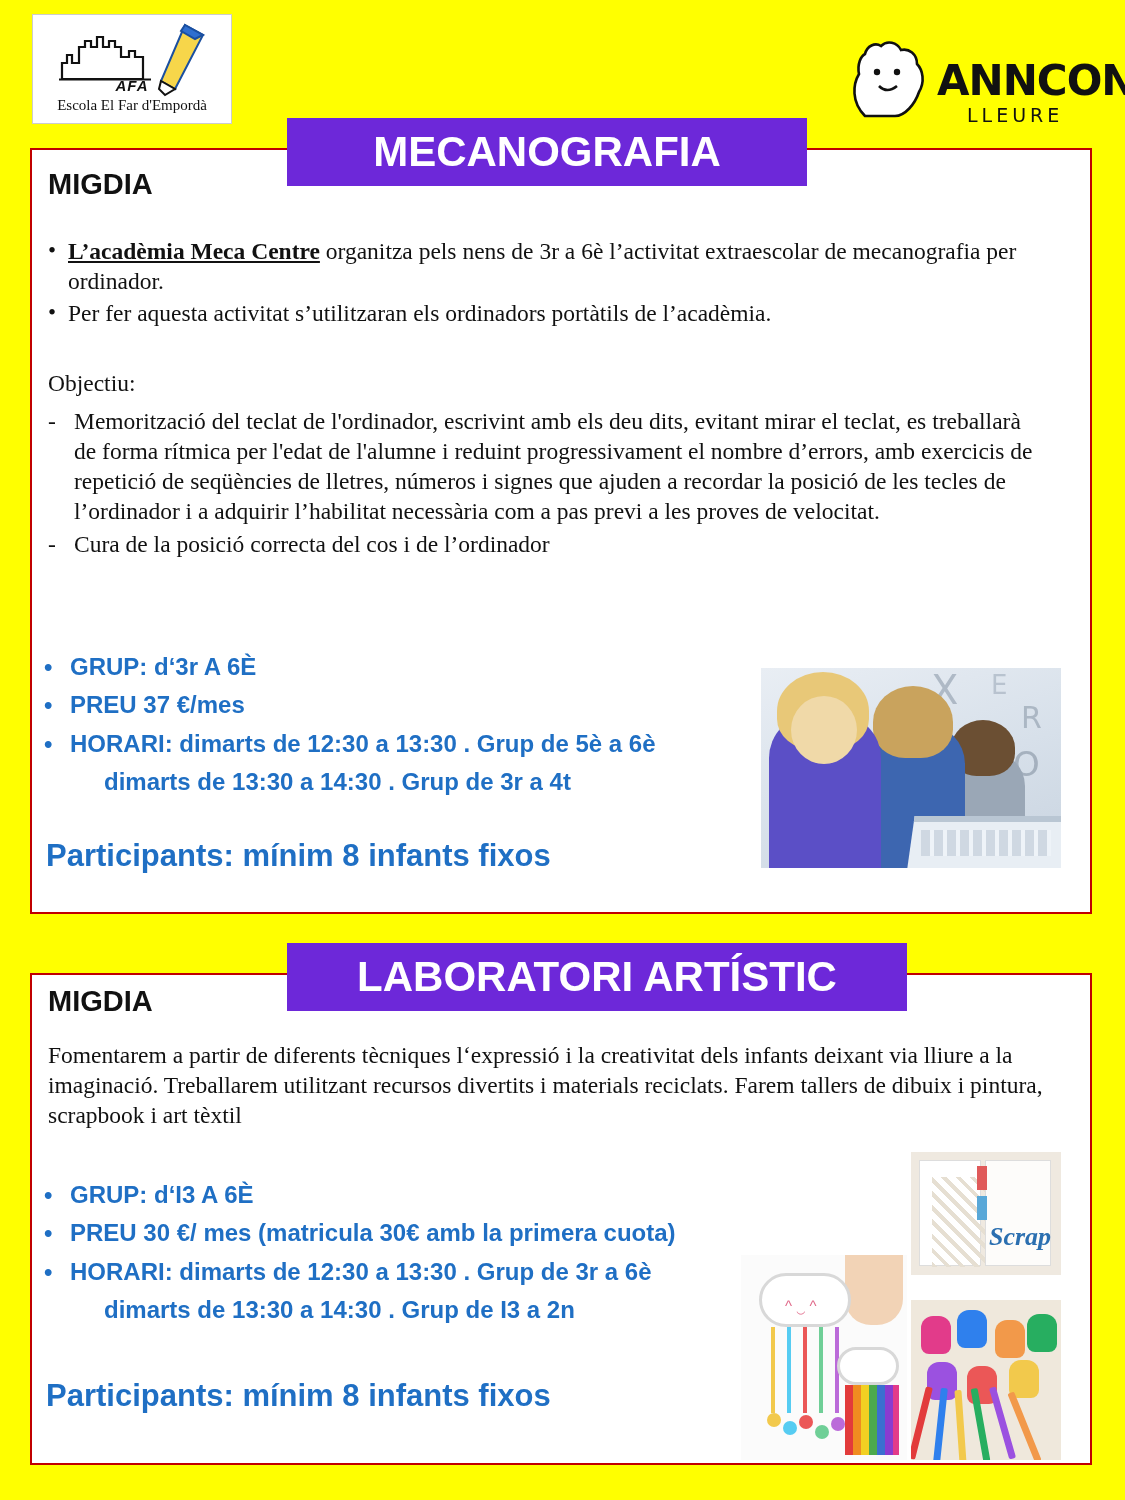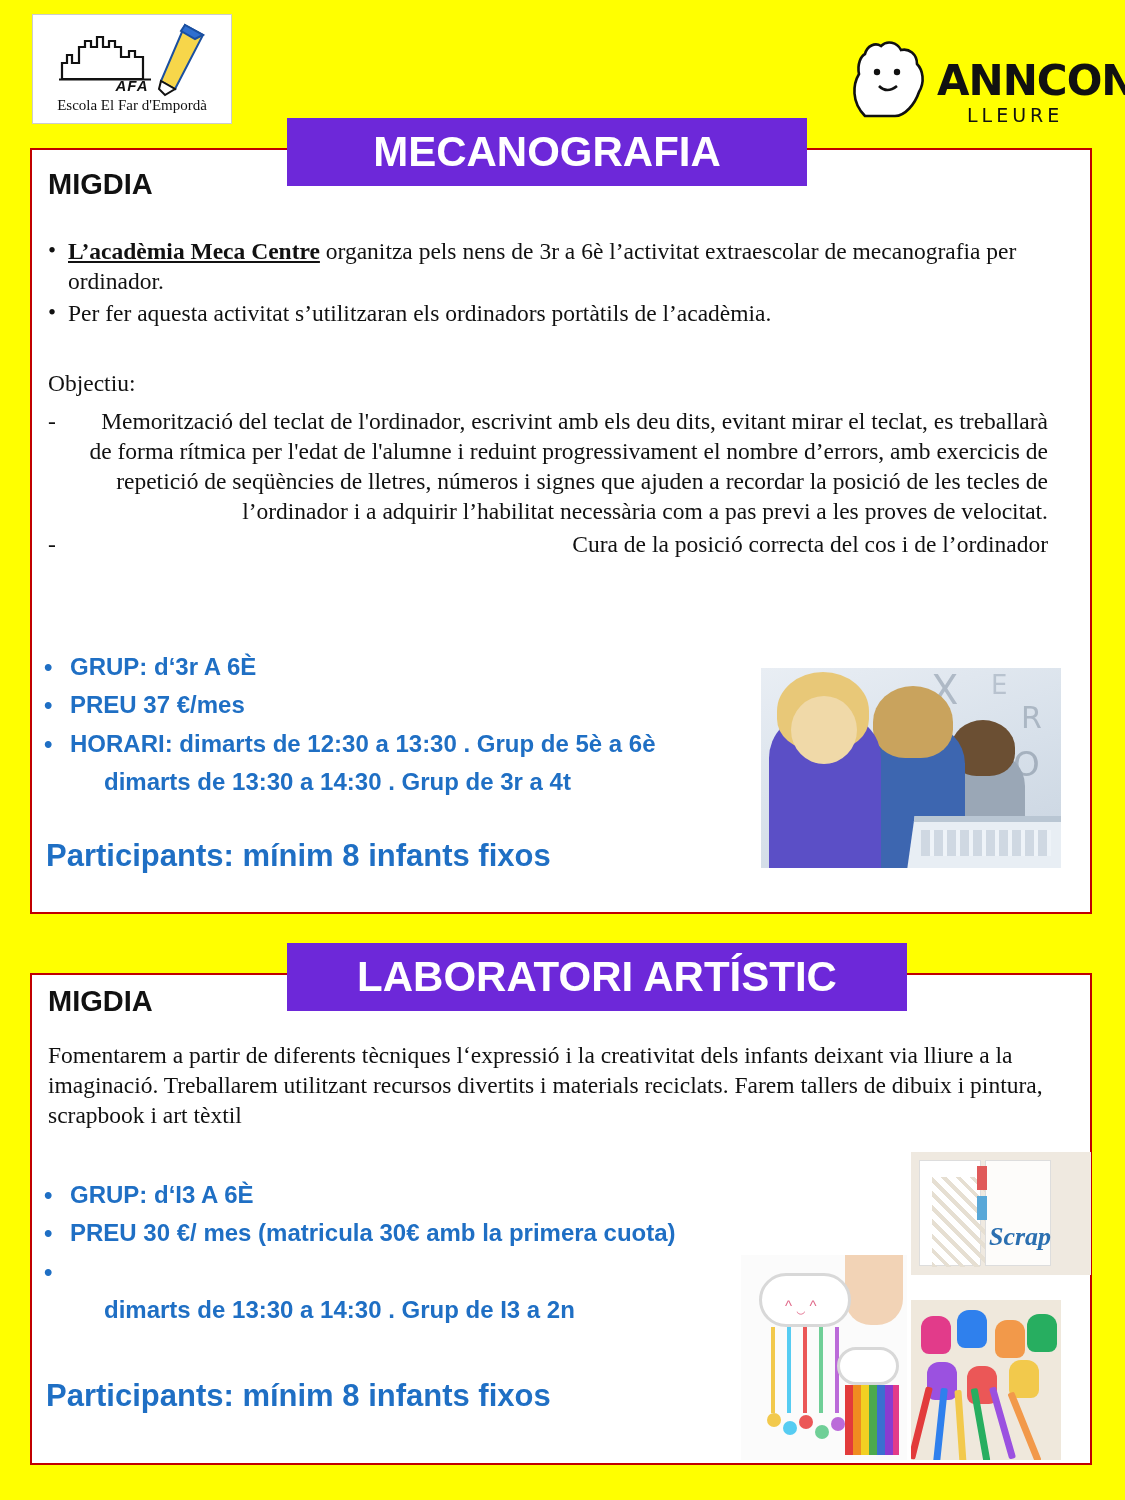--- a/index.html
+++ b/index.html
@@ -130,21 +130,21 @@
   }
   .bullet-body { flex: 1; }
 
   .underline-bold {
     font-weight: bold;
     text-decoration: underline;
   }
 
   .dash-row { display: flex; align-items: flex-start; margin-bottom: 0px; }
   .dash-mark { width: 26px; flex: 0 0 26px; }
-  .dash-body { flex: 1; text-align: right; }
+  .dash-body { flex: 1; }
 
   .blue-list {
     position: absolute;
     color: #1f6fc4;
     font-weight: bold;
     font-size: 24px;
     font-family: "Liberation Sans", sans-serif;
     line-height: 1.6;
   }
   .blue-row { display: flex; align-items: flex-start; }
@@ -169,21 +169,21 @@
   .kid1-head { position: absolute; left: 26px; top: 14px; width: 78px; height: 84px; background: #f0d9a8; border-radius: 50%; }
   .kid1-hair { position: absolute; left: 16px; top: 4px; width: 92px; height: 78px; background: #e8c878; border-radius: 50% 50% 40% 40%; }
   .kid2 { position: absolute; left: 108px; top: 56px; width: 96px; height: 144px; background: #3d66b0; border-radius: 40px 40px 0 0; }
   .kid2-hair { position: absolute; left: 112px; top: 18px; width: 80px; height: 72px; background: #c9a35d; border-radius: 50% 50% 40% 40%; }
   .kid3 { position: absolute; left: 186px; top: 84px; width: 78px; height: 116px; background: #9aa7b6; border-radius: 34px 34px 0 0; }
   .kid3-hair { position: absolute; left: 190px; top: 52px; width: 64px; height: 56px; background: #6b4f33; border-radius: 50% 50% 40% 40%; }
   .laptop { position: absolute; left: 150px; top: 148px; width: 155px; height: 52px; background: #e8eef4; border-top: 6px solid #b9c6d3; transform: skewX(-8deg); }
   .laptop-keys { position: absolute; left: 160px; top: 162px; width: 130px; height: 26px; background: repeating-linear-gradient(90deg,#cfd8e2 0 9px,#eef3f8 9px 13px); }
 
   
-  #photo-scrap { left: 911px; top: 1152px; width: 180px; height: 123px; background: #bef264; }
+  #photo-scrap { left: 911px; top: 1152px; width: 150px; height: 123px; background: #bef264; }
   .scrap-bg { position: absolute; inset: 0; background: #efe9e0; }
   .scrap-page { position: absolute; left: 8px; top: 8px; width: 62px; height: 106px; background: #ffffff; border: 1px solid #ddd; }
   .scrap-page2 { position: absolute; left: 74px; top: 8px; width: 66px; height: 106px; background: #fdfcfa; border: 1px solid #ddd; }
   .scrap-word { position: absolute; left: 78px; top: 70px; font-family: "Liberation Serif", serif; font-style: italic; font-size: 26px; color: #2b6fb0; font-weight: bold; }
   .scrap-dots { position: absolute; left: 12px; top: 16px; width: 54px; height: 90px; background: repeating-linear-gradient(45deg,#e6dfd2 0 4px,transparent 4px 10px); }
   .scrap-tab1 { position: absolute; left: 66px; top: 14px; width: 10px; height: 24px; background: #e05a5a; }
   .scrap-tab2 { position: absolute; left: 66px; top: 44px; width: 10px; height: 24px; background: #59a8d8; }
 
   #photo-cloud { left: 741px; top: 1255px; width: 166px; height: 205px; background: #ffffff; }
   .cloud-bg { position: absolute; inset: 0; background: #fbfbfb; }
@@ -312,20 +312,21 @@
   <div class="blue-row">
     <span class="blue-dot">•</span>
     <span>GRUP: d‘I3 A 6È</span>
   </div>
   <div class="blue-row">
     <span class="blue-dot">•</span>
     <span>PREU 30 €/ mes (matricula 30€ amb la primera cuota)</span>
   </div>
   <div class="blue-row">
     <span class="blue-dot">•</span>
+    <span>HORARI: dimarts de 12:30 a 13:30 . Grup de 3r a 6è</span>
   </div>
   <div class="blue-indent">dimarts de 13:30 a 14:30 . Grup de I3 a 2n</div>
 </div>
 
 <div class="participants" style="left:46px; top:1378px;">Participants: mínim 8 infants fixos</div>
 
 <div class="photo" id="photo-scrap">
   <div class="scrap-bg"></div>
   <div class="scrap-page">
       <div class="scrap-dots"></div>

